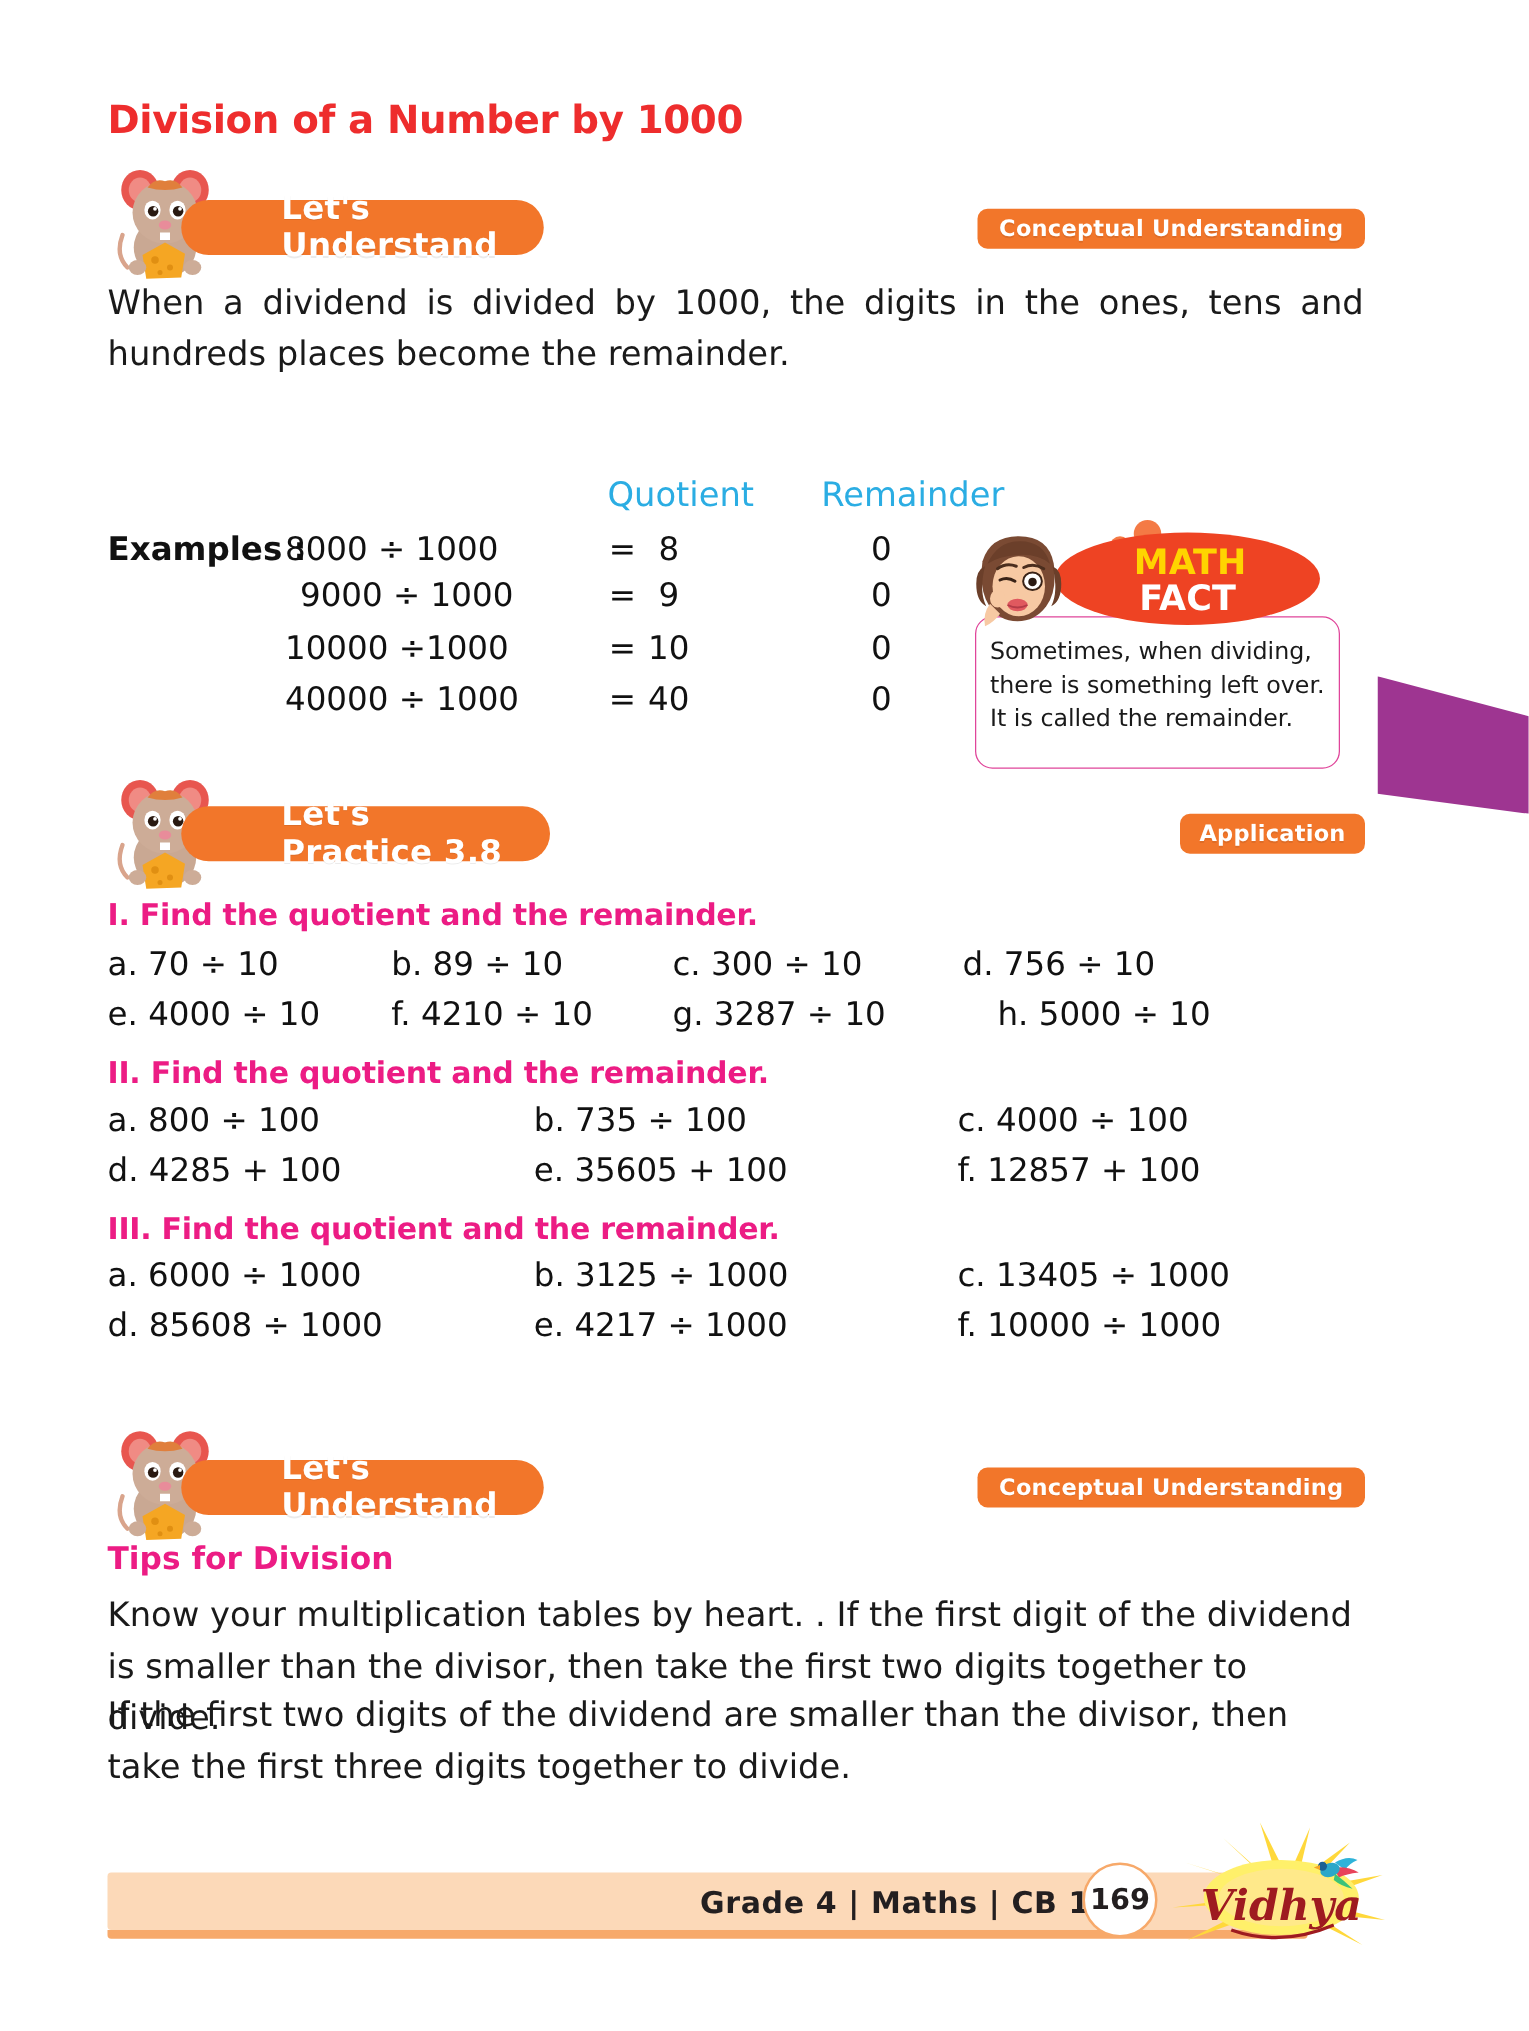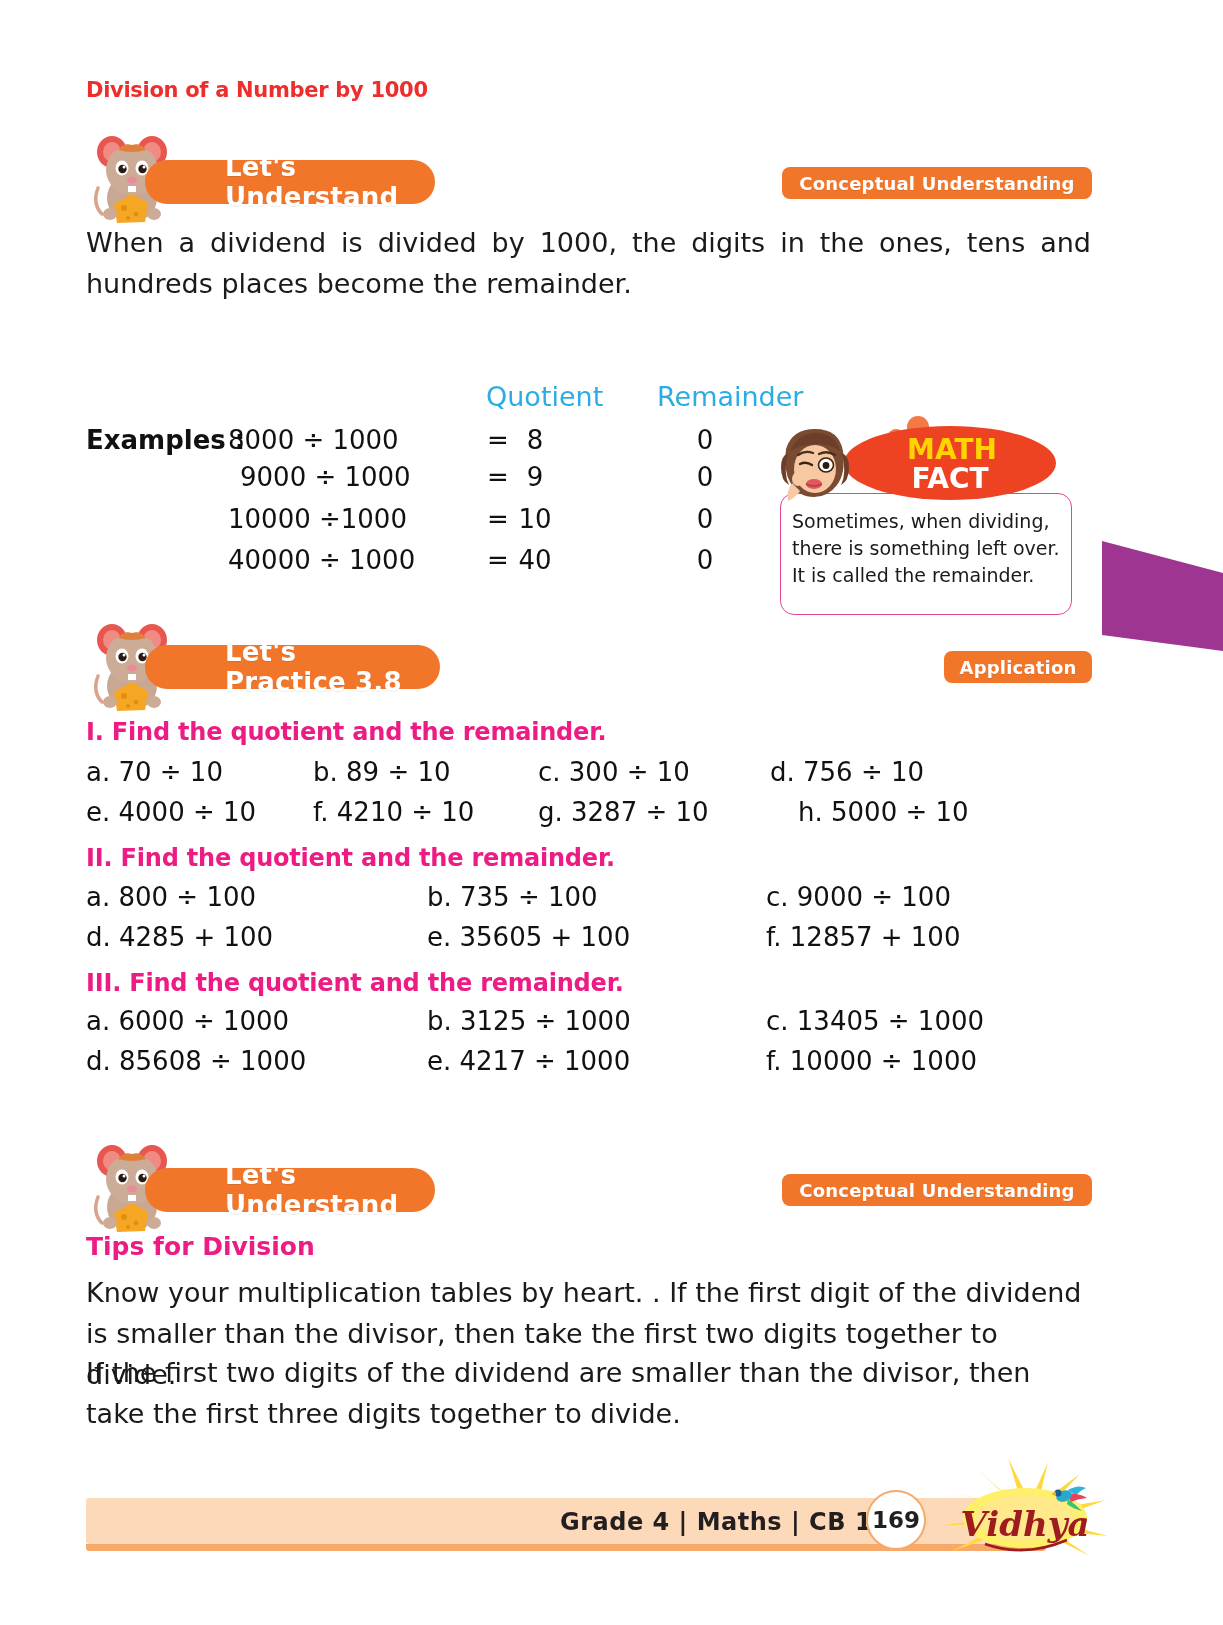--- a/index.html
+++ b/index.html
@@ -14,21 +14,21 @@
     overflow: hidden;
   }
   .page {
     position: absolute; inset: 0;
     background: #fff;
   }
 
   
   .title {
     position: absolute; left: 86px; top: 78px;
-    font-size: 21px; font-weight: bold;
+    font-size: 31px; font-weight: bold;
     color: #ee2d2d;
     letter-spacing: -0.3px;
     font-family: "DejaVu Sans", sans-serif;
   }
 
   
   .mouse { position: absolute; width: 92px; height: 100px; }
   .mouse svg { width: 100%; height: 100%; display: block; }
 
   
@@ -292,21 +292,21 @@
   <div class="q-item" style="left:538px; top:757px;">c. 300 ÷ 10</div>
   <div class="q-item" style="left:770px; top:757px;">d. 756 ÷ 10</div>
   <div class="q-item" style="left:86px;  top:797px;">e. 4000 ÷ 10</div>
   <div class="q-item" style="left:313px; top:797px;">f. 4210 ÷ 10</div>
   <div class="q-item" style="left:538px; top:797px;">g. 3287 ÷ 10</div>
   <div class="q-item" style="left:798px; top:797px;">h. 5000 ÷ 10</div>
 
   <div class="ex-head" style="left:86px; top:844px;">II. Find the quotient and the remainder.</div>
   <div class="q-item" style="left:86px;  top:882px;">a. 800 ÷ 100</div>
   <div class="q-item" style="left:427px; top:882px;">b. 735 ÷ 100</div>
-  <div class="q-item" style="left:766px; top:882px;">c. 9000 ÷ 100</div>
+  <div class="q-item" style="left:766px; top:882px;">c. 4000 ÷ 100</div>
   <div class="q-item" style="left:86px;  top:922px;">d. 4285 + 100</div>
   <div class="q-item" style="left:427px; top:922px;">e. 35605 + 100</div>
   <div class="q-item" style="left:766px; top:922px;">f. 12857 + 100</div>
 
   <div class="ex-head" style="left:86px; top:969px;">III. Find the quotient and the remainder.</div>
   <div class="q-item" style="left:86px;  top:1006px;">a. 6000 ÷ 1000</div>
   <div class="q-item" style="left:427px; top:1006px;">b. 3125 ÷ 1000</div>
   <div class="q-item" style="left:766px; top:1006px;">c. 13405 ÷ 1000</div>
   <div class="q-item" style="left:86px;  top:1046px;">d. 85608 ÷ 1000</div>
   <div class="q-item" style="left:427px; top:1046px;">e. 4217 ÷ 1000</div>

